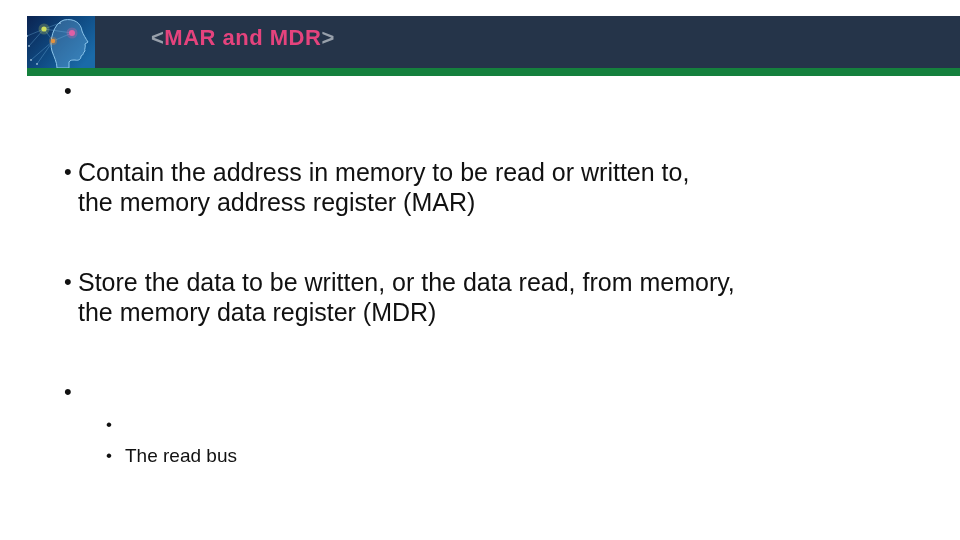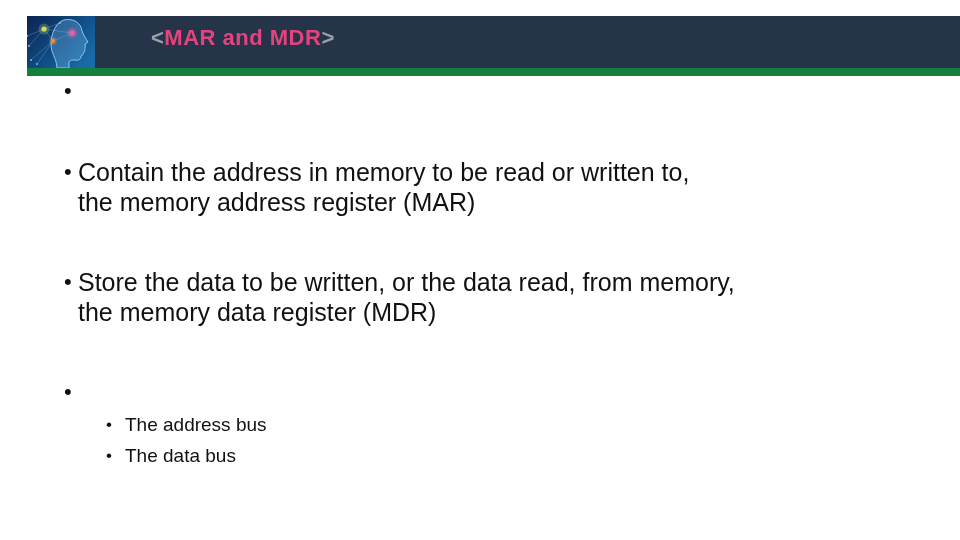--- a/index.html
+++ b/index.html
@@ -120,21 +120,20 @@
     <span class="bullet-text">Store the data to be written, or the data read, from memory,
 the memory data register (MDR)</span>
   </div>
 
   <div class="bullet-row main row-b4">
     <span class="marker">•</span>
   </div>
 
   <div class="bullet-row sub row-s1">
     <span class="marker">•</span>
-    <span class="bullet-text">The address bus</span>
   </div>
 
   <div class="bullet-row sub row-s2">
     <span class="marker">•</span>
-    <span class="bullet-text">The data bus</span>
+    <span class="bullet-text">The read bus</span>
   </div>
 
 </div>
 
 </body></html>

